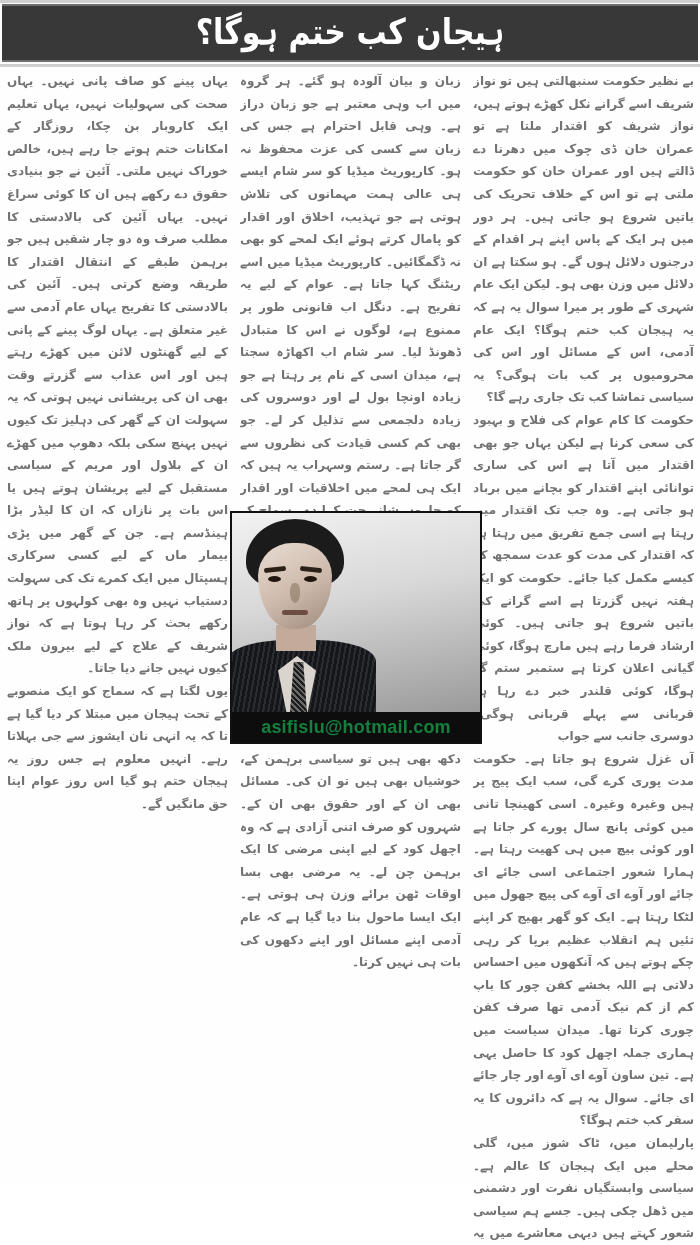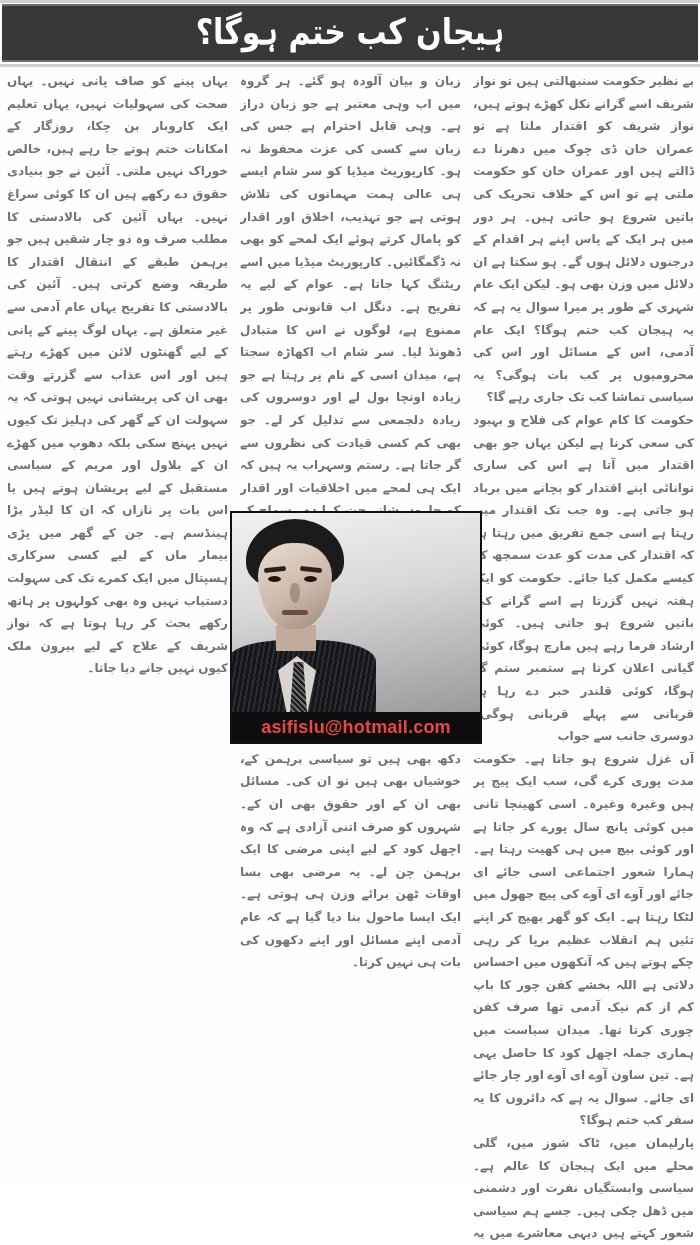--- a/index.html
+++ b/index.html
@@ -242,21 +242,21 @@
   .photo-tie {
     position: absolute;
     left: 58px; bottom: 0;
     width: 17px; height: 50px;
     background: repeating-linear-gradient(45deg,#1d1d1d 0 2px,#6b6b6b 2px 4px);
     clip-path: polygon(22% 0, 78% 0, 100% 100%, 0 100%);
   }
   .byline-email {
     flex: 0 0 30px;
     background: #0d0d0d;
-    color: #ef4444;
+    color: #15803d;
     display: flex;
     align-items: center;
     justify-content: center;
     font-size: 18px;
     font-weight: bold;
     letter-spacing: 0.2px;
     direction: ltr;
     font-family: "Liberation Sans", sans-serif;
   }
 </style>
@@ -284,20 +284,21 @@
 
       </div>
 
       <div class="col">
         <p>زبان و بیان آلودہ ہو گئے۔ ہر گروہ میں اب وہی معتبر ہے جو زبان دراز ہے۔ وہی قابل احترام ہے جس کی زبان سے کسی کی عزت محفوظ نہ ہو۔ کارپوریٹ میڈیا کو سر شام ایسے ہی عالی ہمت مہمانوں کی تلاش ہوتی ہے جو تہذیب، اخلاق اور اقدار کو پامال کرتے ہوئے ایک لمحے کو بھی نہ ڈگمگائیں۔ کارپوریٹ میڈیا میں اسے ریٹنگ کہا جاتا ہے۔ عوام کے لیے یہ تفریح ہے۔ دنگل اب قانونی طور پر ممنوع ہے، لوگوں نے اس کا متبادل ڈھونڈ لیا۔ سر شام اب اکھاڑہ سجتا ہے، میدان اسی کے نام پر رہتا ہے جو زیادہ اونچا بول لے اور دوسروں کی زیادہ دلجمعی سے تذلیل کر لے۔ جو بھی کم کسی قیادت کی نظروں سے گر جاتا ہے۔ رستم وسہراب یہ ہیں کہ ایک ہی لمحے میں اخلاقیات اور اقدار کو چاروں شانے چت کرا دے۔ سماج کے لیے تفریح کے مواقع ویسے ہی کم ہیں۔ تفریح اب یہی ہے کہ کس کے ہاتھ میں کتنے گریبانوں کی دھجیاں ہیں۔ مذہب ہو یا دھیما پن اور شائستگی سماج کے لیے اس نہیں آتی، یہاں آج بھی شعلہ بیان مقرر ہونا ندامت کی نہیں فخر کی علامت ہے۔</p>
         <p>آسودہ حال چند لوگ سیاست کے برہمن ہیں۔ شعور سارا ان برہمن طبقے کو موضوع بنائے رکھتے ہیں۔ دکھ بھی ہیں تو سیاسی برہمن کے، خوشیاں بھی ہیں تو ان کی۔ مسائل بھی ان کے اور حقوق بھی ان کے۔ شہروں کو صرف اتنی آزادی ہے کہ وہ اچھل کود کے لیے اپنی مرضی کا ایک برہمن چن لے۔ یہ مرضی بھی بسا اوقات ٹھن برائے وزن ہی ہوتی ہے۔ ایک ایسا ماحول بنا دیا گیا ہے کہ عام آدمی اپنے مسائل اور اپنے دکھوں کی بات ہی نہیں کرتا۔</p>
       </div>
 
       <div class="col">
         <p>یہاں پینے کو صاف پانی نہیں۔ یہاں صحت کی سہولیات نہیں، یہاں تعلیم ایک کاروبار بن چکا، روزگار کے امکانات ختم ہوتے جا رہے ہیں، خالص خوراک نہیں ملتی۔ آئین نے جو بنیادی حقوق دے رکھے ہیں ان کا کوئی سراغ نہیں۔ یہاں آئین کی بالادستی کا مطلب صرف وہ دو چار شقیں ہیں جو برہمن طبقے کے انتقال اقتدار کا طریقہ وضع کرتی ہیں۔ آئین کی بالادستی کا تفریح یہاں عام آدمی سے غیر متعلق ہے۔ یہاں لوگ پینے کے پانی کے لیے گھنٹوں لائن میں کھڑے رہتے ہیں اور اس عذاب سے گزرتے وقت بھی ان کی پریشانی نہیں ہوتی کہ یہ سہولت ان کے گھر کی دہلیز تک کیوں نہیں پہنچ سکی بلکہ دھوپ میں کھڑے ان کے بلاول اور مریم کے سیاسی مستقبل کے لیے پریشان ہوتے ہیں یا اس بات پر نازاں کہ ان کا لیڈر بڑا ہینڈسم ہے۔ جن کے گھر میں پڑی بیمار ماں کے لیے کسی سرکاری ہسپتال میں ایک کمرے تک کی سہولت دستیاب نہیں وہ بھی کولہوں پر ہاتھ رکھے بحث کر رہا ہوتا ہے کہ نواز شریف کے علاج کے لیے بیرون ملک کیوں نہیں جانے دیا جاتا۔</p>
+        <p>یوں لگتا ہے کہ سماج کو ایک منصوبے کے تحت ہیجان میں مبتلا کر دیا گیا ہے تا کہ یہ انہی نان ایشوز سے جی بہلاتا رہے۔ انہیں معلوم ہے جس روز یہ ہیجان ختم ہو گیا اس روز عوام اپنا حق مانگیں گے۔</p>
       </div>
 
     </div>
 
     <div class="byline-box">
       <div class="byline-main">
 
         <div class="byline-photo">
           <div class="photo-suit"></div>
           <div class="photo-shirt"></div>

